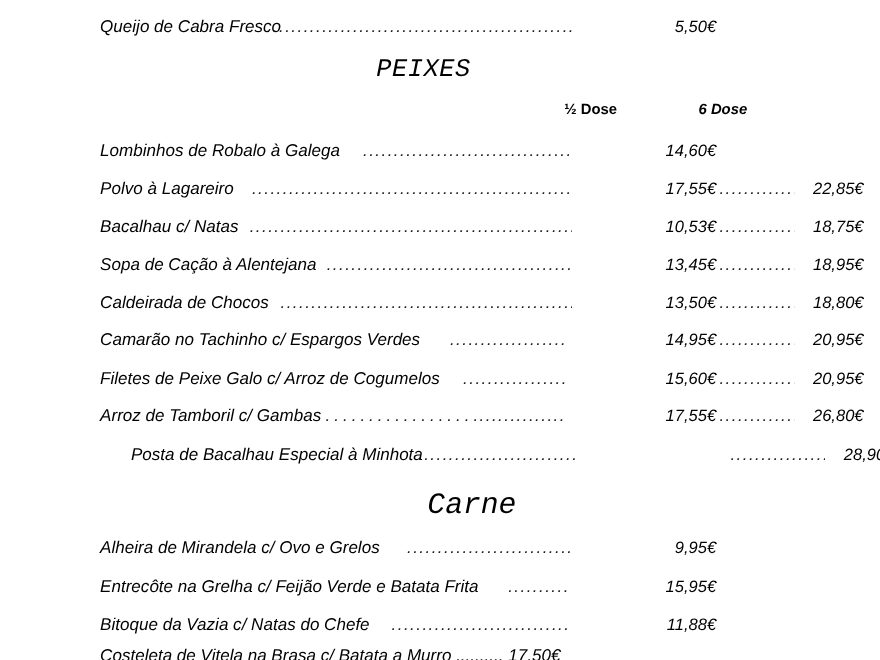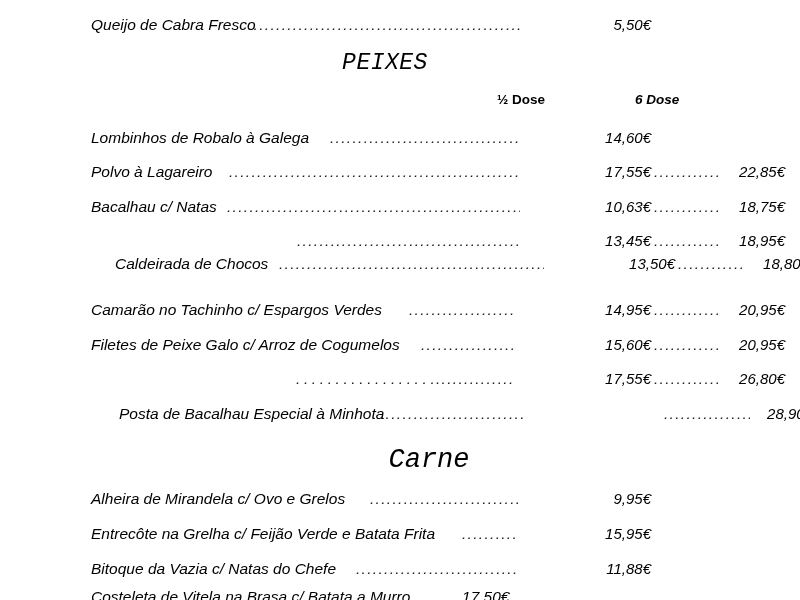--- a/index.html
+++ b/index.html
@@ -88,21 +88,21 @@
     width: 770px;
     height: 20px;
   }
   .col-head {
     position: absolute;
     font-size: 13.5px;
     font-weight: bold;
     white-space: nowrap;
   }
   .col-head.half {
-    left: 497px;
+    left: 513px;
     font-style: normal;
   }
   .col-head.full {
     left: 635px;
     font-style: italic;
   }
 
   
   .rows {
     position: absolute;
@@ -225,33 +225,34 @@
         <span class="name">Polvo à Lagareiro</span>
         <span class="leader1" style="left:138px; width:291px;">........................................................</span>
         <span class="price-half">17,55€</span>
         <span class="leader2">.................</span>
         <span class="price-full">22,85€</span>
       </div>
 
       <div class="row" style="top:198px;">
         <span class="name">Bacalhau c/ Natas</span>
         <span class="leader1" style="left:136px; width:293px;">........................................................</span>
-        <span class="price-half">10,63€</span>
+        <span class="price-half">10,53€</span>
         <span class="leader2">.................</span>
         <span class="price-full">18,75€</span>
       </div>
 
       <div class="row" style="top:232px;">
+        <span class="name">Sopa de Cação à Alentejana</span>
         <span class="leader1" style="left:206px; width:223px;">.........................................</span>
         <span class="price-half">13,45€</span>
         <span class="leader2">.................</span>
         <span class="price-full">18,95€</span>
       </div>
 
-      <div class="row" style="top:255px;margin-left:24px;">
+      <div class="row" style="top:267px;">
         <span class="name">Caldeirada de Chocos</span>
         <span class="leader1" style="left:164px; width:265px;">.................................................</span>
         <span class="price-half">13,50€</span>
         <span class="leader2">.................</span>
         <span class="price-full">18,80€</span>
       </div>
 
       <div class="row" style="top:301px;">
         <span class="name">Camarão no Tachinho c/ Espargos Verdes</span>
         <span class="leader1" style="left:318px; width:111px;">...................</span>
@@ -262,20 +263,21 @@
 
       <div class="row" style="top:336px;">
         <span class="name">Filetes de Peixe Galo c/ Arroz de Cogumelos</span>
         <span class="leader1" style="left:330px; width:99px;">.................</span>
         <span class="price-half">15,60€</span>
         <span class="leader2">.................</span>
         <span class="price-full">20,95€</span>
       </div>
 
       <div class="row" style="top:370px;">
+        <span class="name">Arroz de Tamboril c/ Gambas</span>
         <span class="leader1 wide" style="left:205px; width:140px;">.....................</span>
         <span class="leader1" style="left:345px; width:84px;">..............</span>
         <span class="price-half">17,55€</span>
         <span class="leader2">.................</span>
         <span class="price-full">26,80€</span>
       </div>
 
       <div class="row" style="top:405px;margin-left:28px;">
         <span class="name">Posta de Bacalhau Especial à Minhota</span>
         <span class="leader1" style="left:261px; width:147px;">..........................</span>

